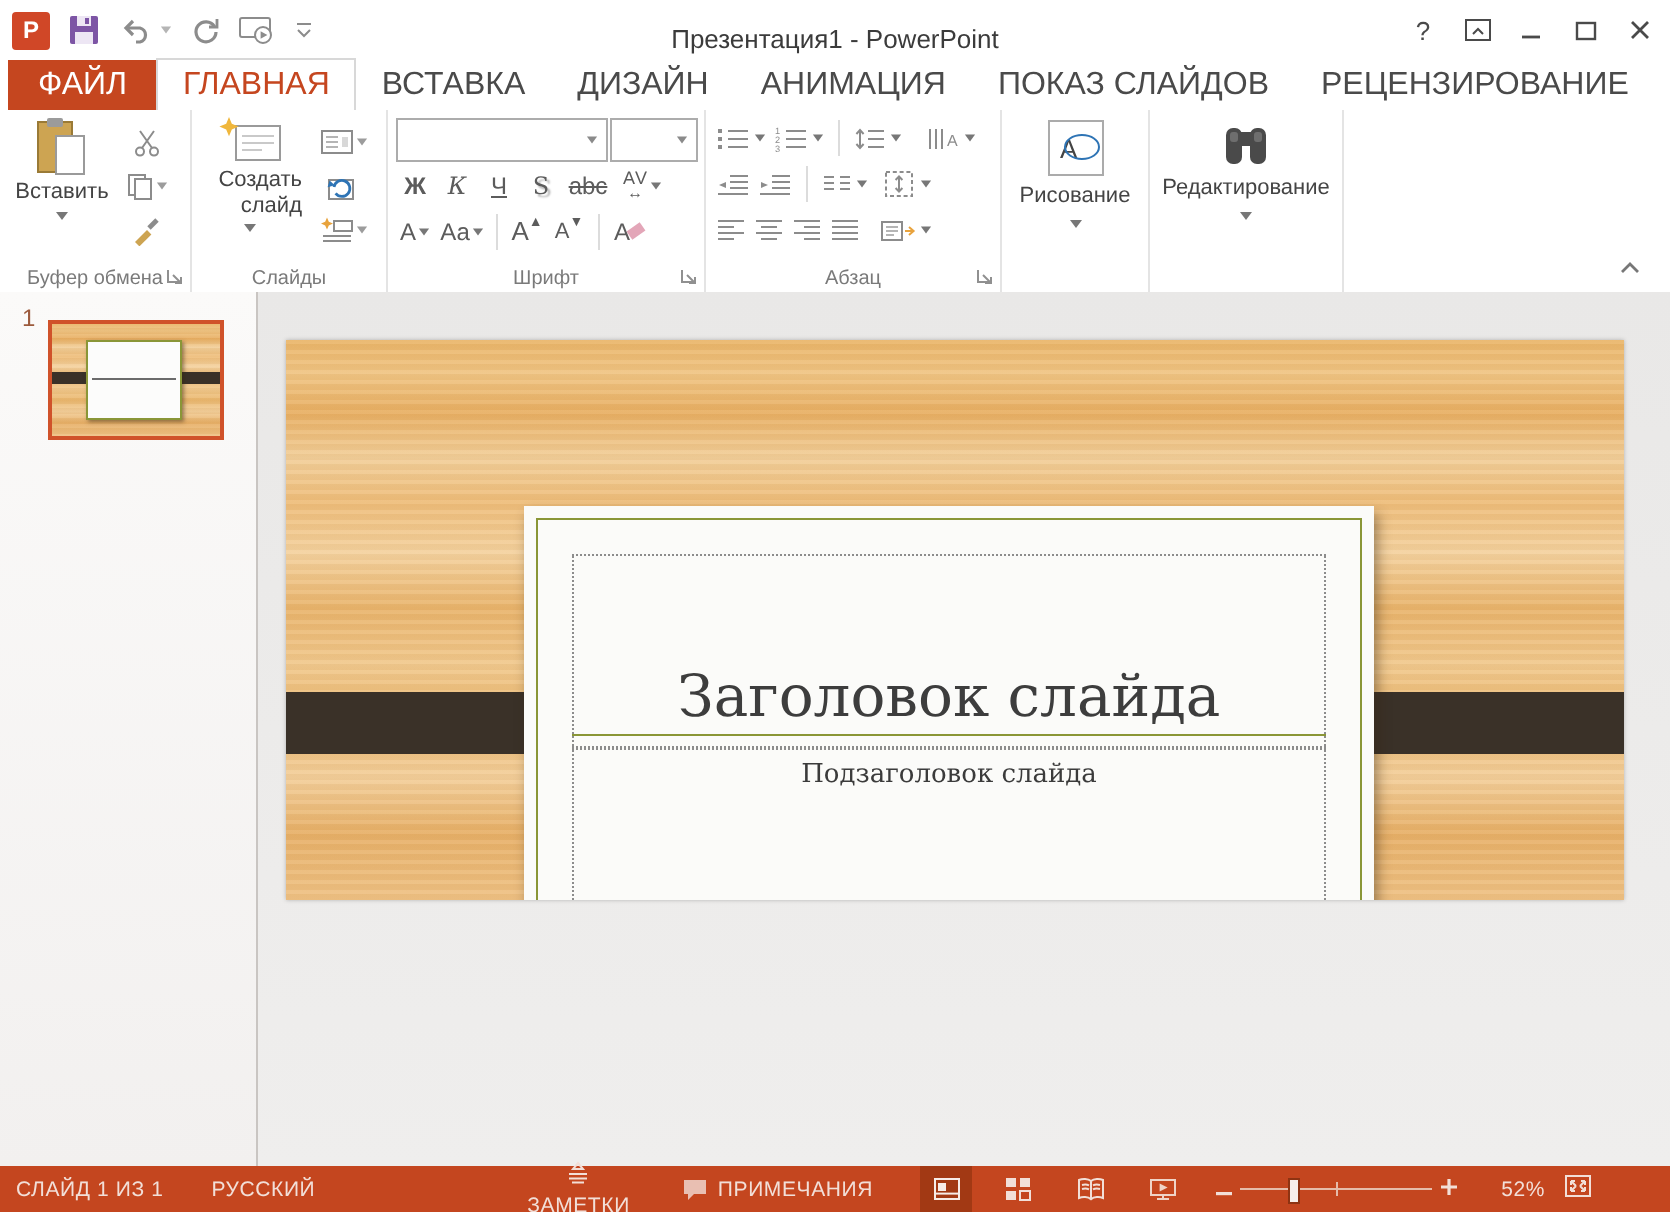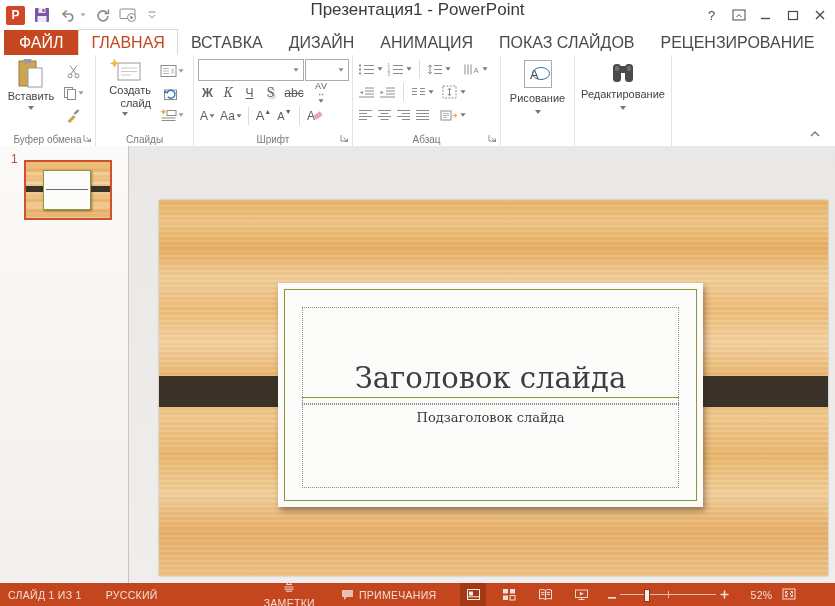--- a/index.html
+++ b/index.html
@@ -2,21 +2,21 @@
 <html><head>
 <meta charset="utf-8">
 <style>
   html,body{margin:0;padding:0;}
   body{width:835px;height:606px;overflow:hidden;font-family:"Liberation Sans",sans-serif;background:#fff;position:relative;-webkit-font-smoothing:antialiased;}
   
   .titlebar{position:absolute;top:0;left:0;right:0;height:30px;background:#fff;}
   .qat{position:absolute;left:6px;top:0;height:30px;display:flex;align-items:center;gap:9px;}
   .qbtn{display:flex;align-items:center;justify-content:center;height:22px;}
   .appico{width:19px;height:19px;background:#D04727;border-radius:2px;color:#fff;font-size:12px;font-weight:bold;display:flex;align-items:center;justify-content:center;}
-  .win-title{position:absolute;left:50%;transform:translateX(-50%);top:0;font-size:17px;color:#3B3B3B;white-space:nowrap;}
+  .win-title{position:absolute;left:50%;transform:translateX(-50%);top:12px;font-size:13px;color:#3B3B3B;white-space:nowrap;}
   .win-controls{position:absolute;right:2px;top:0;height:30px;display:flex;}
   .wbtn{width:27px;height:30px;display:flex;align-items:center;justify-content:center;color:#4A4A4A;font-size:13px;}
   
   .tabrow{position:absolute;top:30px;left:0;right:0;height:25px;background:#fff;border-bottom:1px solid #E1E1E1;display:flex;align-items:flex-end;padding-left:4px;}
   .tab{height:25px;padding:0 13px;display:flex;align-items:center;font-size:16px;color:#4A4A4A;white-space:nowrap;cursor:default;}
   .tab.file{background:#C5461F;color:#fff;padding:0 15px;}
   .tab.selected{background:#fff;border:1px solid #D8D8D8;border-bottom:none;height:26px;margin-bottom:-1px;color:#C5461F;padding:0 12px;}
   .tabscroll{margin-left:auto;width:15px;height:22px;display:flex;align-items:center;justify-content:center;border-left:1px solid #E6E6E6;}
   
   .ribbon{position:absolute;top:55px;left:0;right:0;height:91px;background:#fff;border-bottom:1px solid #D8D8D8;display:flex;}
@@ -34,21 +34,21 @@
   .vsep{width:1px;height:18px;background:#DCDCDC;margin:0 3px;}
   .pbtn{height:18px;display:flex;align-items:center;justify-content:center;gap:2px;}
   
   .workspace{position:absolute;top:146px;left:0;right:0;bottom:23px;background:#EAE9E8;}
   .thumbpanel{position:absolute;left:0;top:0;bottom:0;width:128px;background:linear-gradient(#FBFAF9,#F2F0EF);border-right:1px solid #C9C5C2;}
   .thumbnum{position:absolute;left:11px;top:6px;font-size:12px;color:#9C5A3C;}
   .thumb{position:absolute;left:24px;top:14px;width:84px;height:56px;border:2px solid #D0522A;overflow:hidden;}
   .wood{background:linear-gradient(180deg,#eab569 0%,#f0c584 6%,#e8af63 13%,#f2cf9a 21%,#eebd7a 29%,#f4d29f 38%,#e9b46c 48%,#f1c98e 58%,#eab76e 68%,#f3cf9b 78%,#e7b068 88%,#efc285 100%);}
   .grain{position:absolute;inset:0;background:repeating-linear-gradient(180deg,rgba(255,255,255,.07) 0 2px,rgba(140,90,30,.05) 2px 5px);}
   .canvas{position:absolute;left:129px;right:0;top:0;bottom:0;background:linear-gradient(#E9E8E7,#EFEEED);}
-  .slide{position:absolute;left:30px;top:24px;width:669px;height:376px;box-shadow:0 0 2px rgba(0,0,0,.25);overflow:hidden;margin-top:30px;}
+  .slide{position:absolute;left:14px;top:24px;width:669px;height:280px;box-shadow:0 0 2px rgba(0,0,0,.25);overflow:hidden;}
   .band{position:absolute;left:0;right:0;top:176px;height:31px;background:#3A3128;}
   .tband{position:absolute;left:0;right:0;top:24px;height:6px;background:#3A3128;}
   .card{position:absolute;left:119px;top:83px;width:425px;height:224px;background:#FBFBF9;box-shadow:2px 4px 6px rgba(55,38,18,.45);}
   .card-inner{position:absolute;inset:6px;border:1px solid #8A9637;}
   .tcard{position:absolute;left:17px;top:8px;width:46px;height:38px;background:#FCFCFB;border:1px solid #8A9637;box-shadow:1px 1px 2px rgba(55,38,18,.5);}
   .tcardline{position:absolute;left:2px;right:2px;top:18px;border-top:1px solid #6B6B6B;}
   .ph-title{position:absolute;left:24px;right:24px;top:24px;height:87px;border:1px dotted #8C8C8C;display:flex;align-items:flex-end;justify-content:center;padding-bottom:9px;font-family:"DejaVu Serif","Liberation Serif",serif;font-size:29px;color:#3D3D3D;}
   .ph-rule{position:absolute;left:24px;right:24px;top:114px;border-top:1px solid #8A9637;}
   .ph-sub{position:absolute;left:24px;right:24px;top:120px;height:77px;border:1px dotted #8C8C8C;text-align:center;padding-top:6px;font-family:"DejaVu Serif","Liberation Serif",serif;font-size:13px;color:#3B3B3B;}
   
@@ -235,21 +235,21 @@
     <div class="combo" style="left:111px;top:4px;width:42px;">
       <span style="padding-left:4px;font-size:11px;color:#444;"></span>
       <span class="car scar"></span>
     </div>
     <div class="frow" style="left:4px;top:27px;gap:2px;">
       <div class="fbtn" style="font-weight:bold;">Ж</div>
       <div class="fbtn" style="font-style:italic;font-family:'DejaVu Serif',serif;">К</div>
       <div class="fbtn" style="text-decoration:underline;">Ч</div>
       <div class="fbtn" style="font-family:'DejaVu Serif',serif;text-shadow:1.5px 1.5px 1px #B9B9B9;">S</div>
       <div class="fbtn" style="font-size:12px;text-decoration:line-through;min-width:24px;">abc</div>
-      <div class="fbtn" style="min-width:26px;flex-direction:column;">
+      <div class="fbtn" style="min-width:26px;">
         <span style="display:flex;flex-direction:column;align-items:center;line-height:8px;">
           <span style="font-size:9px;">АV</span>
           <span style="font-size:8px;">↔</span>
         </span>
         <span class="car scar"></span>
       </div>
     </div>
     <div class="frow" style="left:4px;top:50px;gap:2px;">
       <div class="fbtn">
           <span>А</span>

